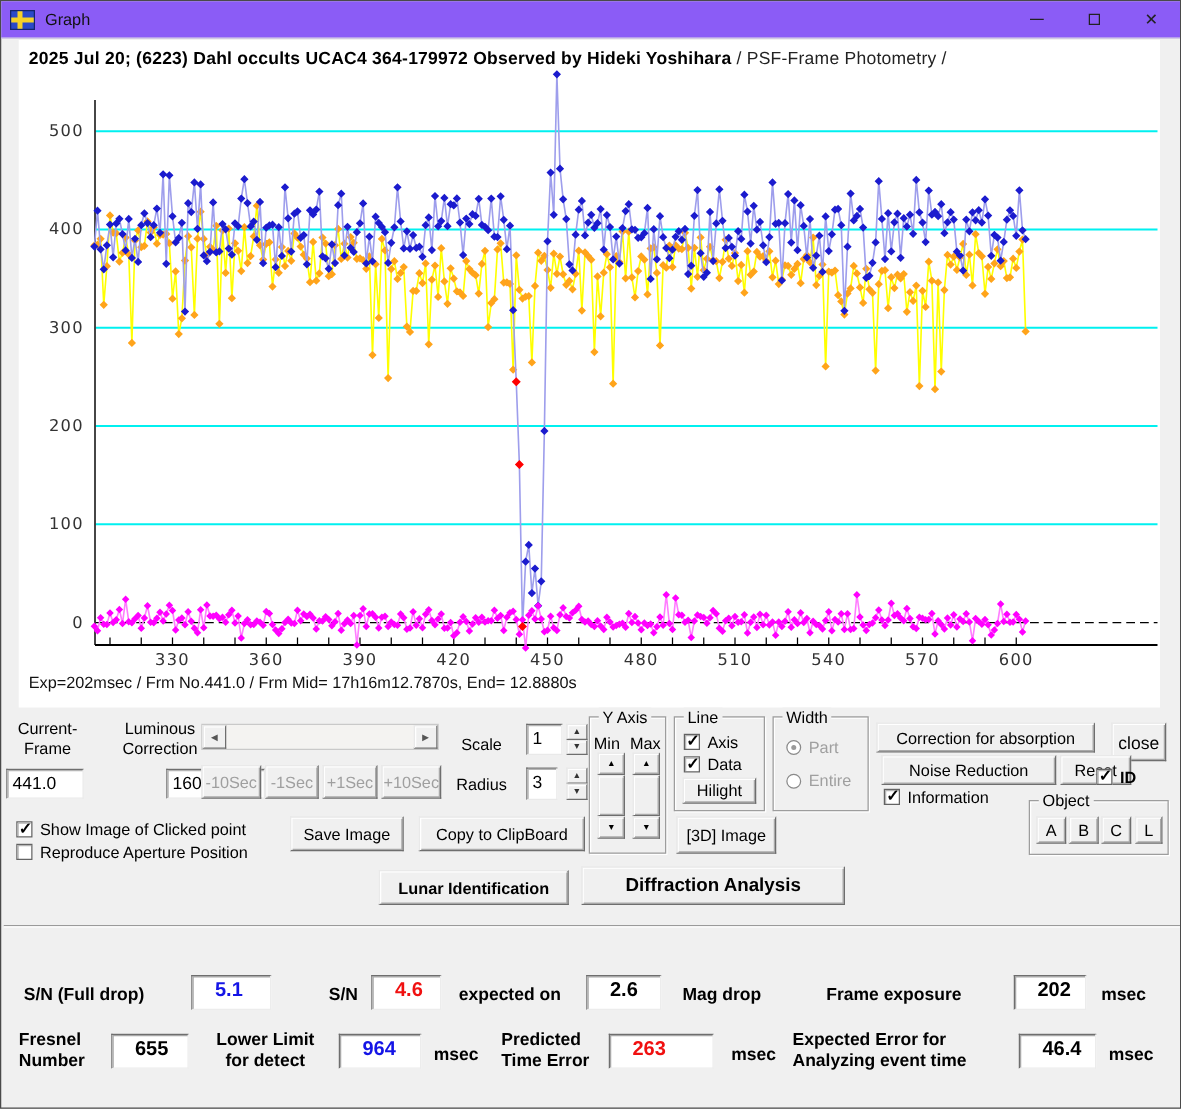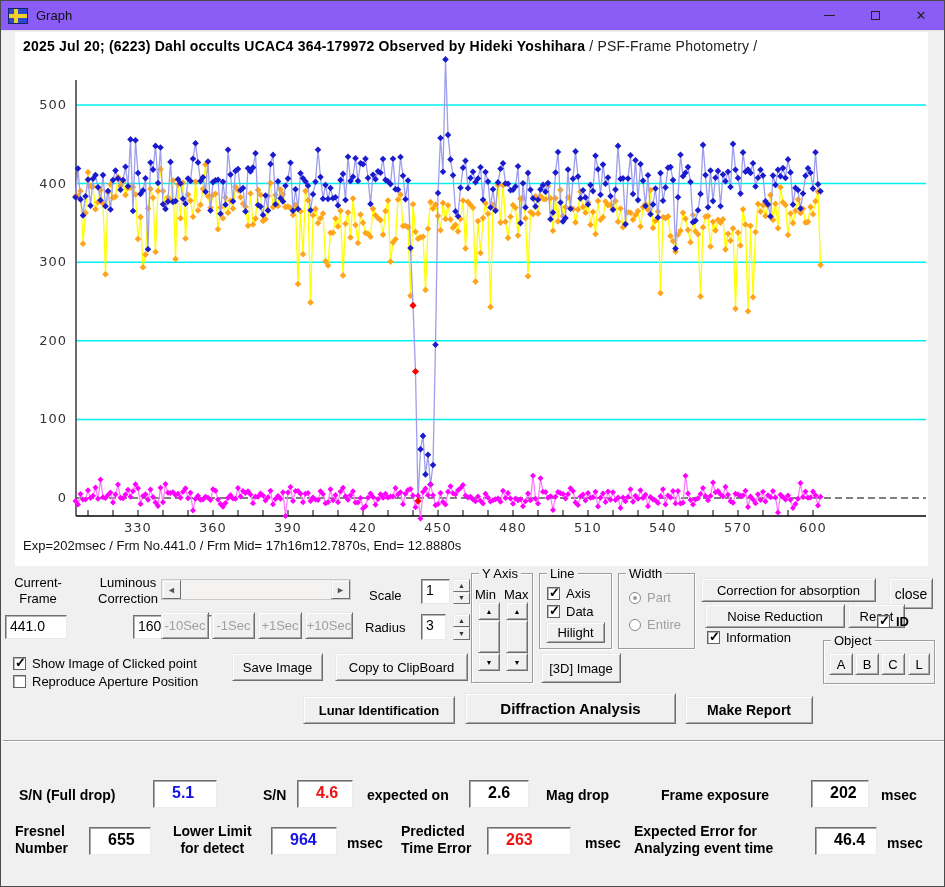--- a/index.html
+++ b/index.html
@@ -255,21 +255,20 @@
   </div>
   <div class="cbrow" style="left:12px;top:673px;">
     <span class="cbbox"></span>
     <span class="cblbl">Reproduce Aperture Position</span>
   </div>
   <div class="btn" style="left:231px;top:652px;width:91px;height:28px;">Save Image</div>
   <div class="btn" style="left:334px;top:652px;width:133px;height:28px;">Copy to ClipBoard</div>
 
   <div class="btn bold" style="left:302px;top:695px;width:152px;height:28px;">Lunar Identification</div>
   <div class="btn bold" style="left:464px;top:692px;width:211px;height:31px;font-size:15px;">Diffraction Analysis</div>
-  <div class="btn bold" style="left:684px;top:695px;width:128px;height:28px;font-size:14px;">Make Report</div>
 
   <div class="divider"></div>
 
   <div class="snr-lbl" style="left:18px;top:786px;">S/N (Full drop)</div>
   <div class="valbox v-blue" style="left:152px;top:779px;width:64px;height:28px;">5.1</div>
   <div class="snr-lbl" style="left:262px;top:786px;">S/N</div>
   <div class="valbox v-red" style="left:296px;top:779px;width:56px;height:28px;">4.6</div>
   <div class="snr-lbl" style="left:366px;top:786px;">expected on</div>
   <div class="valbox" style="left:468px;top:779px;width:60px;height:28px;">2.6</div>
   <div class="snr-lbl" style="left:545px;top:786px;">Mag drop</div>

